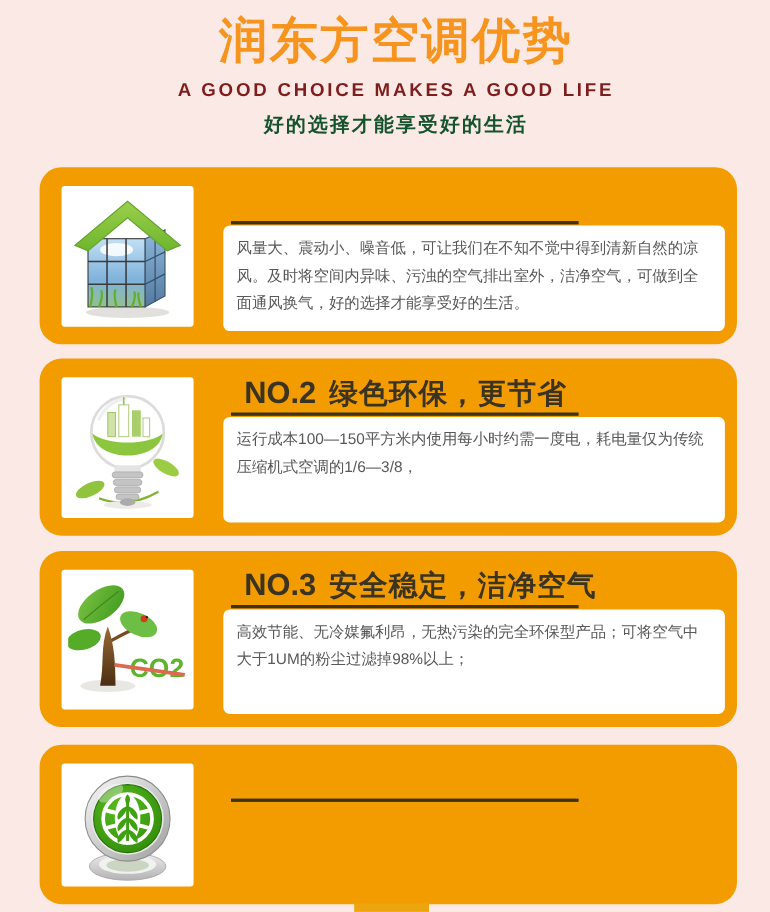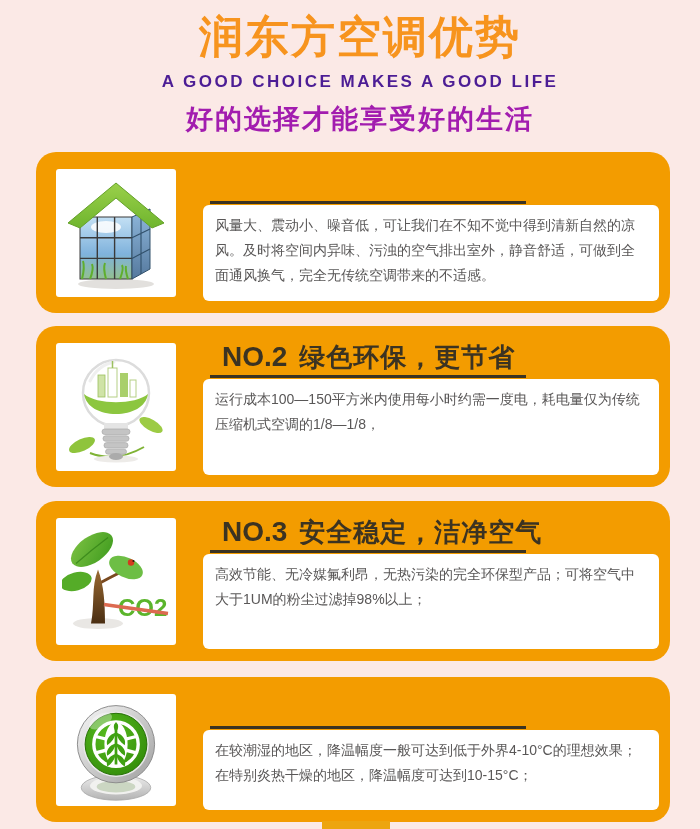--- a/index.html
+++ b/index.html
@@ -4,22 +4,22 @@
 <style>
   * { margin:0; padding:0; box-sizing:border-box; }
   html,body { width:700px; height:829px; }
   body {
     position:relative; overflow:hidden;
     background: var(--page-bg, #FBE9E6);
     font-family:"Liberation Sans","DejaVu Sans",sans-serif;
   }
   .header { position:absolute; top:8px; left:0; width:700px; text-align:center;padding-left:20px; }
   .title  { font-size:44px; font-weight:800; letter-spacing:2px; color:var(--title-orange,#F7941E); }
-  .sub-en { margin-top:5px; font-size:17px; font-weight:bold; letter-spacing:2.5px; color:#4c1d95; }
-  .sub-zh { margin-top:9px; font-size:27px; font-weight:600; letter-spacing:2px; color:#a21caf; }
+  .sub-en { margin-top:5px; font-size:17px; font-weight:bold; letter-spacing:2.5px; color:#7f1d1d; }
+  .sub-zh { margin-top:9px; font-size:18px; font-weight:600; letter-spacing:2px; color:#14532d; }
 
   .card { position:absolute; left:36px; width:634px; border-radius:20px;
           background:var(--accent-orange,#F39C00); }
   .c1 { top:152px; height:161px; }
   .c2 { top:326px; height:161px; }
   .c3 { top:501px; height:160px; }
   .c4 { top:677px; height:145px; }
 
   .icon-box { position:absolute; left:20px; top:17px; bottom:16px; width:120px;
               background:#fff; border-radius:3px; display:flex;
@@ -72,21 +72,21 @@
       <ellipse cx="44" cy="52" rx="15" ry="6" fill="#FFFFFF" opacity="0.85"></ellipse>
       <path d="M20,104 q3,-12 1,-18 M28,104 q4,-10 2,-15 M44,104 q-3,-11 -1,-16 M58,104 q4,-10 2,-14 M66,104 q-3,-9 -2,-13" stroke="#5FAE2D" stroke-width="2" fill="none"></path>
       <path d="M35.3,42 V104 M52.6,42 V104 M18,62.7 H70 M18,83.4 H70" stroke="#3A3A3A" stroke-width="1.4"></path>
       <polygon points="70,42 88,34 88,94 70,104" fill="url(#side1)" stroke="#31506B" stroke-width="1"></polygon>
       <path d="M70,62.7 L88,54 M70,83.4 L88,74 M79,38 V99" stroke="#31506B" stroke-width="1.1"></path>
       <path d="M6,48 L54,8 L102,48 L90,53 L54,23 L18,53 Z" fill="url(#roof1)" stroke="#64A129" stroke-width="1"></path>
     </svg>
   </div>
   <div class="rule"></div>
   <div class="panel">
-    <p>风量大、震动小、噪音低，可让我们在不知不觉中得到清新自然的凉风。及时将空间内异味、污浊的空气排出室外，静音舒适，可做到全面通风换气，完全无传统空调带来的不适感。</p>
+    <p>风量大、震动小、噪音低，可让我们在不知不觉中得到清新自然的凉风。及时将空间内异味、污浊的空气排出室外，洁净空气，可做到全面通风换气，好的选择才能享受好的生活。</p>
   </div>
 </section>
 
 <section class="card c2">
   <div class="icon-box">
     <svg viewBox="0 0 108 116">
       <ellipse cx="20" cy="96" rx="14" ry="6" fill="#8FC43C" transform="rotate(-25 20 96)"></ellipse>
       <ellipse cx="89" cy="76" rx="13" ry="5.5" fill="#9CCB44" transform="rotate(30 89 76)"></ellipse>
       <path d="M28,104 Q54,114 82,98" stroke="#7FB335" stroke-width="2" fill="none"></path>
       <ellipse cx="54" cy="110" rx="22" ry="3.5" fill="#EDEBE8"></ellipse>
@@ -104,21 +104,21 @@
       <rect x="42" y="93.6" width="24" height="5.5" rx="2.7" fill="#C4C4C4" stroke="#A9A9A9" stroke-width="0.7"></rect>
       <rect x="43.5" y="100.2" width="21" height="5" rx="2.5" fill="#C4C4C4" stroke="#A9A9A9" stroke-width="0.7"></rect>
       <ellipse cx="54" cy="107.5" rx="7" ry="3.5" fill="#ABABAB"></ellipse>
     </svg>
   </div>
   <div class="heading">
     <span class="num">NO.2</span><span class="ttl">绿色环保，更节省</span>
   </div>
   <div class="rule"></div>
   <div class="panel">
-    <p>运行成本100—150平方米内使用每小时约需一度电，耗电量仅为传统压缩机式空调的1/8—1/8，</p>
+    <p>运行成本100—150平方米内使用每小时约需一度电，耗电量仅为传统压缩机式空调的1/6—3/8，</p>
   </div>
 </section>
 
 <section class="card c3">
   <div class="icon-box">
     <svg viewBox="0 0 108 116">
       <defs>
         <linearGradient id="trunk3" x1="0" y1="0" x2="0" y2="1">
           <stop offset="0" stop-color="#9A6A33"></stop>
             <stop offset="1" stop-color="#4A2E12"></stop>
@@ -178,18 +178,15 @@
       <ellipse cx="54" cy="52" rx="12" ry="23" fill="#FFFFFF"></ellipse>
       <rect x="52.6" y="31" width="2.8" height="42" fill="#3FA112"></rect>
       <path d="M54,29 C51,32 51,36 54,39 C57,36 57,32 54,29 Z" fill="#3FA112"></path>
       <path d="M54,40 C47,42 43,48 45,53 C50,50 53,45 54,40 Z M54,40 C61,42 65,48 63,53 C58,50 55,45 54,40 Z" fill="#3FA112"></path>
       <path d="M54,51 C47,53 43,59 45,64 C50,61 53,56 54,51 Z M54,51 C61,53 65,59 63,64 C58,61 55,56 54,51 Z" fill="#3FA112"></path>
       <path d="M54,62 C47,64 43,70 45,75 C50,72 53,67 54,62 Z M54,62 C61,64 65,70 63,75 C58,72 55,67 54,62 Z" fill="#3FA112"></path>
       <ellipse cx="38" cy="28" rx="13" ry="7" fill="#FFFFFF" opacity="0.35" transform="rotate(-30 38 28)"></ellipse>
     </svg>
   </div>
   <div class="rule"></div>
-  <div class="panel">
-    <p>在较潮湿的地区，降温幅度一般可达到低于外界4-10°C的理想效果；在特别炎热干燥的地区，降温幅度可达到10-15°C；</p>
-  </div>
 </section>
 
 <div class="peek"></div>
 
 </body></html>

